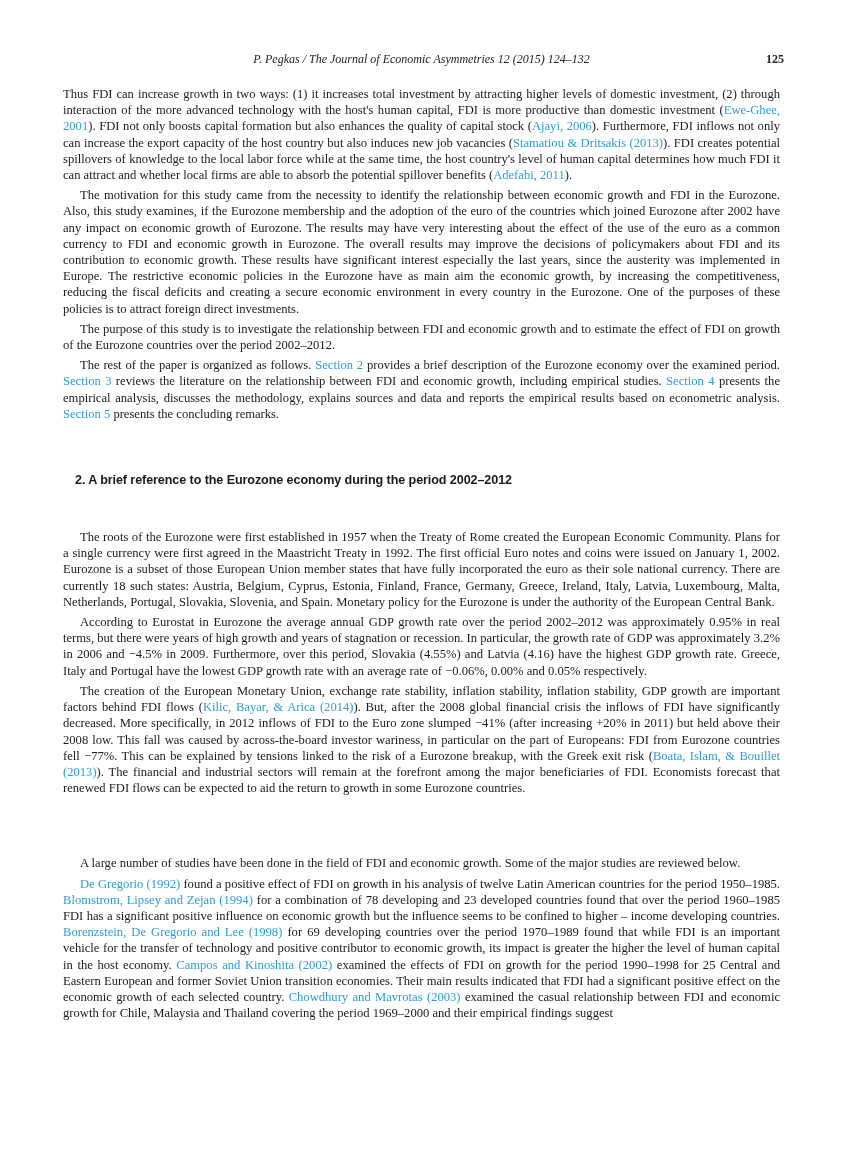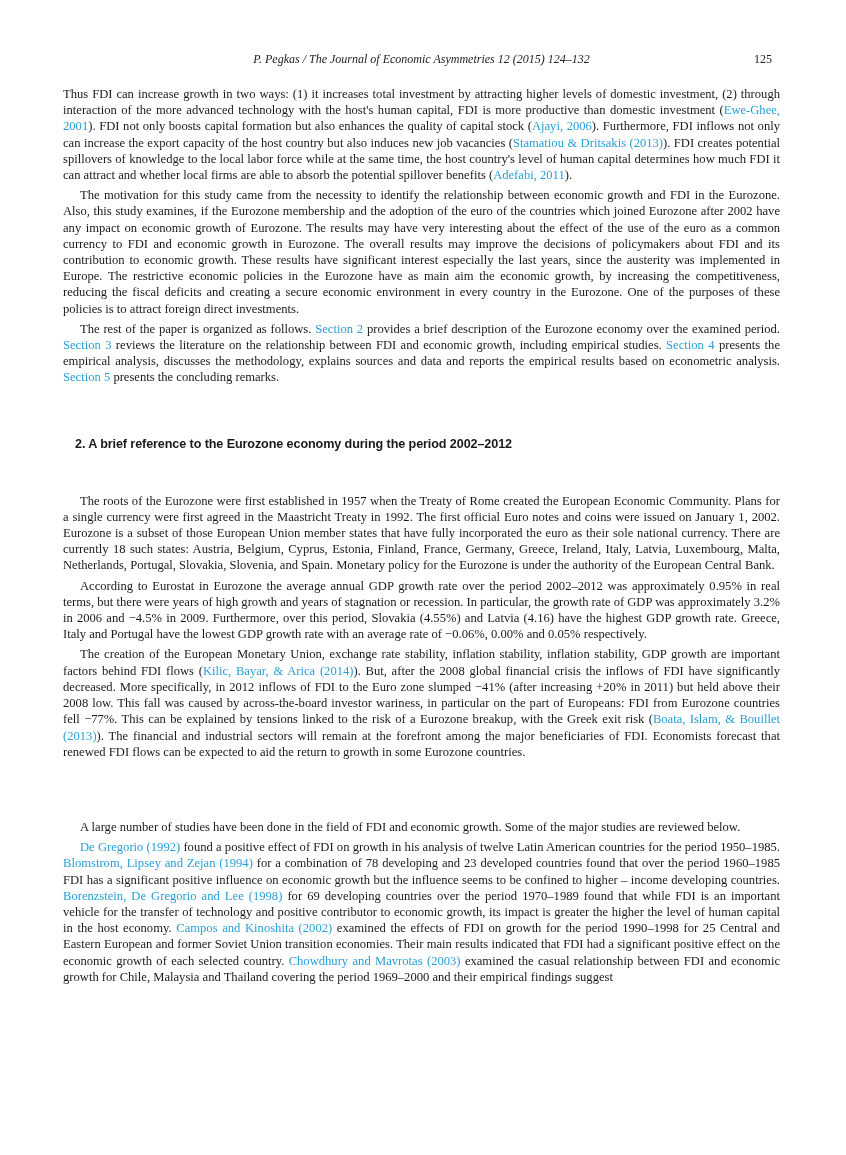--- a/index.html
+++ b/index.html
@@ -7,21 +7,21 @@
     width: 846px; height: 1155px; position: relative; overflow: hidden;
     font-family: "Liberation Serif", "DejaVu Serif", serif;
     color: #1a1a1a;
   }
   .page { position: absolute; left: 59px; top: 0; width: 725px; }
   .running-head {
     position: absolute; top: 52px; left: 0; width: 725px; height: 16px;
     font-size: 12px; font-style: italic; color: #222;
   }
   .running-head .title { position: absolute; left: 0; right: 0; text-align: center; }
-  .running-head .pageno { position: absolute; right: 12px; font-style: normal; }
+  .running-head .pageno { position: absolute; right: 0; font-style: normal; font-weight: bold; }
   .body-text {
     position: absolute; top: 82px; left: 0; width: 725px;
     font-size: 12.6px; line-height: 16.2px;
   }
   p { margin: 4px; text-align: justify; text-indent: 17px; hyphens: manual; }
   p.noindent { text-indent: 0; }
   a, .link { color: #2a9fd6; text-decoration: none; cursor: pointer; }
   h2 {
     font-size: 12.6px; font-weight: bold; margin: 16px; line-height: 16px;
     font-family: "Liberation Sans", "DejaVu Sans", sans-serif; letter-spacing: -0.1px;
@@ -34,20 +34,21 @@
 
 <div class="page">
   <div class="running-head">
     <span class="title">P. Pegkas / The Journal of Economic Asymmetries 12 (2015) 124–132</span>
     <span class="pageno">125</span>
   </div>
 
   <div class="body-text">
     <p class="noindent"><span>Thus FDI can increase growth in two ways: (1) it increases total investment by attracting higher levels of domestic in­vestment, (2) through interaction of the more advanced technology with the host's human capital, FDI is more productive than domestic investment (</span><a>Ewe-Ghee, 2001</a><span>). FDI not only boosts capital formation but also enhances the quality of capital stock (</span><a>Ajayi, 2006</a><span>). Furthermore, FDI inflows not only can increase the export capacity of the host country but also induces new job vacancies (</span><a>Stamatiou &amp; Dritsakis (2013)</a><span>). FDI creates potential spillovers of knowledge to the local labor force while at the same time, the host country's level of human capital determines how much FDI it can attract and whether local firms are able to absorb the potential spillover benefits (</span><a>Adefabi, 2011</a><span>).</span></p>
     <p><span>The motivation for this study came from the necessity to identify the relationship between economic growth and FDI in the Eurozone. Also, this study examines, if the Eurozone membership and the adoption of the euro of the countries which joined Eurozone after 2002 have any impact on economic growth of Eurozone. The results may have very interesting about the effect of the use of the euro as a common currency to FDI and economic growth in Eurozone. The overall results may improve the decisions of policymakers about FDI and its contribution to economic growth. These results have significant interest especially the last years, since the austerity was implemented in Europe. The restrictive economic policies in the Eurozone have as main aim the economic growth, by increasing the competitiveness, reducing the fiscal deficits and creating a secure economic environment in every country in the Eurozone. One of the purposes of these policies is to attract foreign direct investments.</span></p>
+    <p><span>The purpose of this study is to investigate the relationship between FDI and economic growth and to estimate the effect of FDI on growth of the Eurozone countries over the period 2002–2012.</span></p>
     <p><span>The rest of the paper is organized as follows. </span><a>Section 2</a><span> provides a brief description of the Eurozone economy over the examined period. </span><a>Section 3</a><span> reviews the literature on the relationship between FDI and economic growth, including em­pirical studies. </span><a>Section 4</a><span> presents the empirical analysis, discusses the methodology, explains sources and data and reports the empirical results based on econometric analysis. </span><a>Section 5</a><span> presents the concluding remarks.</span></p>
 
     <div class="gap-before-h"></div>
     <h2>2.  A brief reference to the Eurozone economy during the period 2002–2012</h2>
     <div class="gap-after-h"></div>
 
     <p><span>The roots of the Eurozone were first established in 1957 when the Treaty of Rome created the European Economic Community. Plans for a single currency were first agreed in the Maastricht Treaty in 1992. The first official Euro notes and coins were issued on January 1, 2002. Eurozone is a subset of those European Union member states that have fully in­corporated the euro as their sole national currency. There are currently 18 such states: Austria, Belgium, Cyprus, Estonia, Finland, France, Germany, Greece, Ireland, Italy, Latvia, Luxembourg, Malta, Netherlands, Portugal, Slovakia, Slovenia, and Spain. Monetary policy for the Eurozone is under the authority of the European Central Bank.</span></p>
     <p><span>According to Eurostat in Eurozone the average annual GDP growth rate over the period 2002–2012 was approximately 0.95% in real terms, but there were years of high growth and years of stagnation or recession. In particular, the growth rate of GDP was approximately 3.2% in 2006 and −4.5% in 2009. Furthermore, over this period, Slovakia (4.55%) and Latvia (4.16) have the highest GDP growth rate. Greece, Italy and Portugal have the lowest GDP growth rate with an average rate of −0.06%, 0.00% and 0.05% respectively.</span></p>
     <p><span>The creation of the European Monetary Union, exchange rate stability, inflation stability, inflation stability, GDP growth are important factors behind FDI flows (</span><a>Kilic, Bayar, &amp; Arica (2014)</a><span>). But, after the 2008 global financial crisis the inflows of FDI have significantly decreased. More specifically, in 2012 inflows of FDI to the Euro zone slumped −41% (after increasing +20% in 2011) but held above their 2008 low. This fall was caused by across-the-board investor wariness, in particular on the part of Europeans: FDI from Eurozone countries fell −77%. This can be explained by tensions linked to the risk of a Eurozone breakup, with the Greek exit risk (</span><a>Boata, Islam, &amp; Bouillet (2013)</a><span>). The financial and industrial sectors will remain at the forefront among the major beneficiaries of FDI. Economists forecast that renewed FDI flows can be expected to aid the return to growth in some Eurozone countries.</span></p>
 

